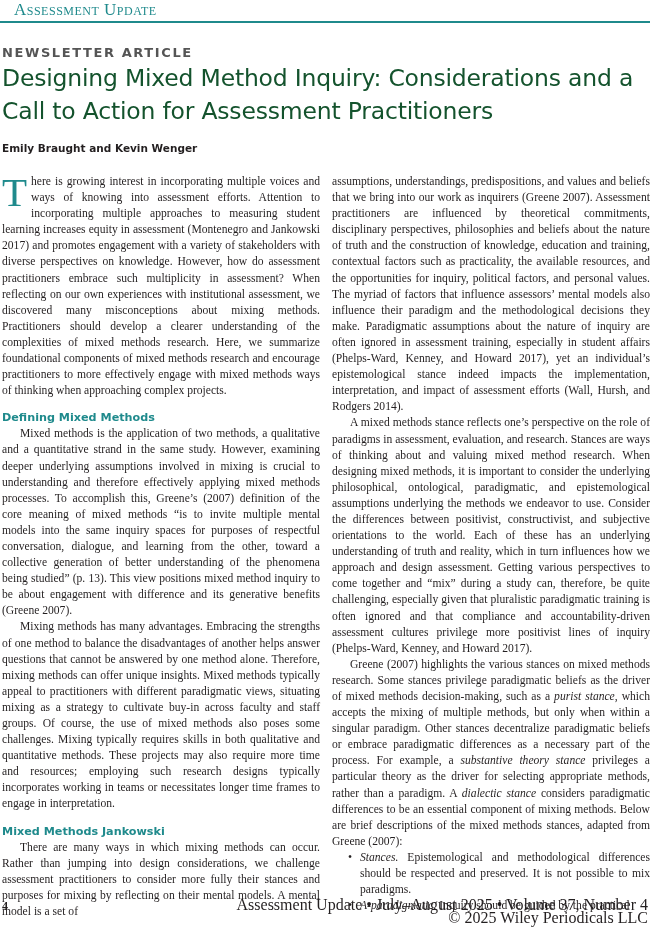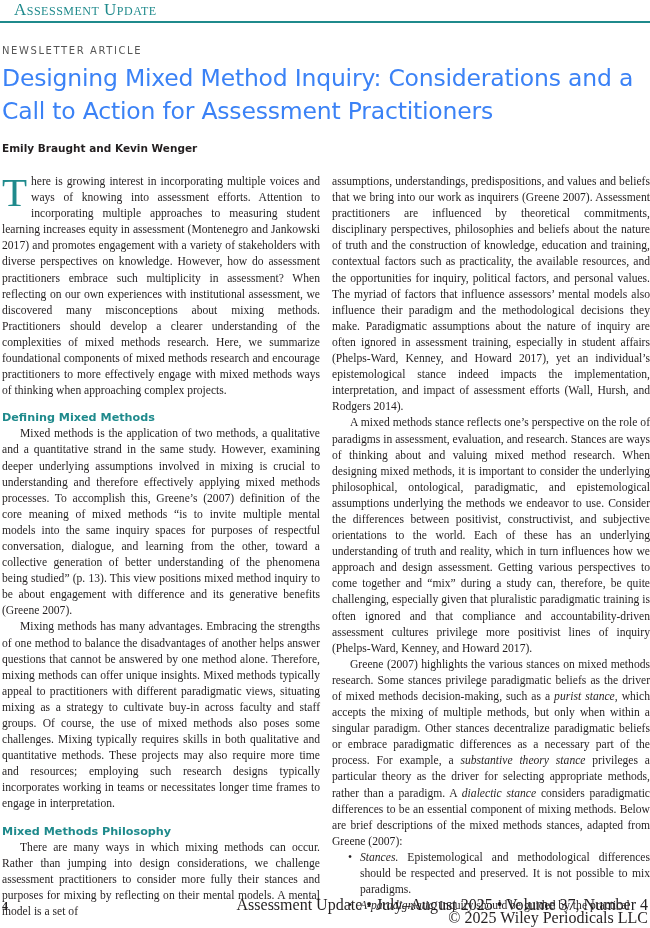--- a/index.html
+++ b/index.html
@@ -1,20 +1,20 @@
 <!DOCTYPE html>
 <html><head>
 <meta charset="utf-8">
 <style>
   html, body { margin: 0; padding: 0; background: #ffffff; }
   body { width: 650px; height: 928px; position: relative; overflow: hidden; color: #231f20; }
   .masthead { position: absolute; left: 14px; top: 0; font-family: "Liberation Serif", serif; color: #1f8a8c; font-size: 17px; letter-spacing: 0.5px; font-variant: small-caps; line-height: 20px; }
   .masthead-rule { position: absolute; left: 0; top: 21px; width: 650px; height: 2px; background: #1f8a8c; }
-  .kicker { position: absolute; left: 2px; top: 45px; font-family: "DejaVu Sans", sans-serif; font-size: 10px; letter-spacing: 1.6px; color: #555; }
-  .title { position: absolute; left: 2px; top: 62px; width: 640px; font-family: "DejaVu Sans", sans-serif; font-size: 23.5px; line-height: 33px; color: #3b82f6; font-weight: normal; margin: 0; letter-spacing: -0.2px; }
+  .kicker { position: absolute; left: 2px; top: 45px; font-family: "DejaVu Sans", sans-serif; font-size: 13px; letter-spacing: 1.6px; color: #555; font-weight: bold; }
+  .title { position: absolute; left: 2px; top: 62px; width: 640px; font-family: "DejaVu Sans", sans-serif; font-size: 23.5px; line-height: 33px; color: #14532d; font-weight: normal; margin: 0; letter-spacing: -0.2px; }
   .authors { position: absolute; left: 2px; top: 142px; font-family: "DejaVu Sans", sans-serif; font-size: 10.5px; font-weight: bold; color: #231f20; }
   .col { position: absolute; top: 174px; width: 318px; font-family: "Liberation Serif", serif; font-size: 11.6px; line-height: 16.1px; text-align: justify; hyphens: auto; }
   .col-left { left: 2px; }
   .col-right { left: 332px; top: 174px; }
   .col p { margin: 0; text-indent: 18px; }
   .col p.noindent { text-indent: 0; }
   .dropcap { float: left; font-family: "Liberation Serif", serif; color: #1f8a8c; font-size: 41px; line-height: 32px; margin: 2px 4px 0 0; }
   h2.section { font-family: "DejaVu Sans", sans-serif; color: #1f8a8c; font-size: 11.2px; font-weight: bold; margin: 11px 0 0 0; line-height: 16px; }
   ul.stances { margin: 0; padding-left: 28px; list-style: none; }
   ul.stances li { position: relative; }
@@ -35,21 +35,21 @@
 
 <div class="col col-left">
   <p class="noindent">
     <span class="dropcap">T</span><span>here is growing interest in incorporating multiple voices and ways of knowing into assessment efforts. Attention to incorporating multiple approaches to measuring student learning increases equity in assessment (Montenegro and Jankowski 2017) and promotes engagement with a variety of stakeholders with diverse perspectives on knowledge. However, how do assessment practitioners embrace such multiplicity in assessment? When reflecting on our own experiences with institutional assessment, we discovered many misconceptions about mixing methods. Practitioners should develop a clearer understanding of the complexities of mixed methods research. Here, we summarize foundational components of mixed methods research and encourage practitioners to more effectively engage with mixed methods ways of thinking when approaching complex projects.</span>
   </p>
 
   <h2 class="section">Defining Mixed Methods</h2>
   <p>Mixed methods is the application of two methods, a qualitative and a quantitative strand in the same study. However, examining deeper underlying assumptions involved in mixing is crucial to understanding and therefore effectively applying mixed methods processes. To accomplish this, Greene’s (2007) definition of the core meaning of mixed methods “is to invite multiple mental models into the same inquiry spaces for purposes of respectful conversation, dialogue, and learning from the other, toward a collective generation of better understanding of the phenomena being studied” (p. 13). This view positions mixed method inquiry to be about engagement with difference and its generative benefits (Greene 2007).</p>
   <p>Mixing methods has many advantages. Embracing the strengths of one method to balance the disadvantages of another helps answer questions that cannot be answered by one method alone. Therefore, mixing methods can offer unique insights. Mixed methods typically appeal to practitioners with different paradigmatic views, situating mixing as a strategy to cultivate buy-in across faculty and staff groups. Of course, the use of mixed methods also poses some challenges. Mixing typically requires skills in both qualitative and quantitative methods. These projects may also require more time and resources; employing such research designs typically incorporates working in teams or necessitates longer time frames to engage in interpretation.</p>
 
-  <h2 class="section">Mixed Methods Philosophy</h2>
+  <h2 class="section">Mixed Methods Jankowski</h2>
   <p>There are many ways in which mixing methods can occur. Rather than jumping into design considerations, we challenge assessment practitioners to consider more fully their stances and purposes for mixing by reflecting on their mental models. A mental model is a set of</p>
 </div>
 
 <div class="col col-right">
   <p class="noindent">assumptions, understandings, predispositions, and values and beliefs that we bring into our work as inquirers (Greene 2007). Assessment practitioners are influenced by theoretical commitments, disciplinary perspectives, philosophies and beliefs about the nature of truth and the construction of knowledge, education and training, contextual factors such as practicality, the available resources, and the opportunities for inquiry, political factors, and personal values. The myriad of factors that influence assessors’ mental models also influence their paradigm and the methodological decisions they make. Paradigmatic assumptions about the nature of inquiry are often ignored in assessment training, especially in student affairs (Phelps-Ward, Kenney, and Howard 2017), yet an individual’s epistemological stance indeed impacts the implementation, interpretation, and impact of assessment efforts (Wall, Hursh, and Rodgers 2014).</p>
 
   <p>A mixed methods stance reflects one’s perspective on the role of paradigms in assessment, evaluation, and research. Stances are ways of thinking about and valuing mixed method research. When designing mixed methods, it is important to consider the underlying philosophical, ontological, paradigmatic, and epistemological assumptions underlying the methods we endeavor to use. Consider the differences between positivist, constructivist, and subjective orientations to the world. Each of these has an underlying understanding of truth and reality, which in turn influences how we approach and design assessment. Getting various perspectives to come together and “mix” during a study can, therefore, be quite challenging, especially given that pluralistic paradigmatic training is often ignored and that compliance and accountability-driven assessment cultures privilege more positivist lines of inquiry (Phelps-Ward, Kenney, and Howard 2017).</p>
   <p><span>Greene (2007) highlights the various stances on mixed methods research. Some stances privilege paradigmatic beliefs as the driver of mixed methods decision-making, such as a </span><em>purist stance</em><span>, which accepts the mixing of multiple methods, but only when within a singular paradigm. Other stances decentralize paradigmatic beliefs or embrace paradigmatic differences as a necessary part of the process. For example, a </span><em>substantive theory stance</em><span> privileges a particular theory as the driver for selecting appropriate methods, rather than a paradigm. A </span><em>dialectic stance</em><span> considers paradigmatic differences to be an essential component of mixing methods. Below are brief descriptions of the mixed methods stances, adapted from Greene (2007):</span></p>
 
   <ul class="stances">

